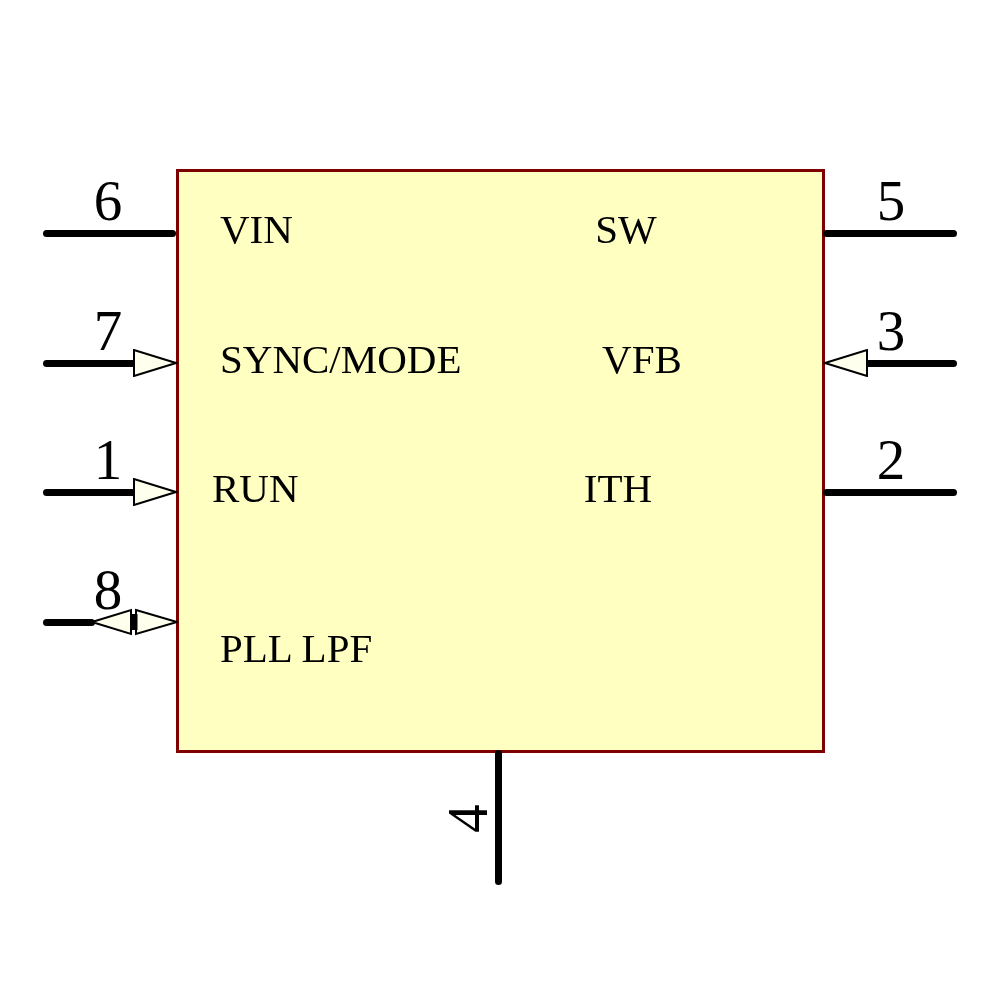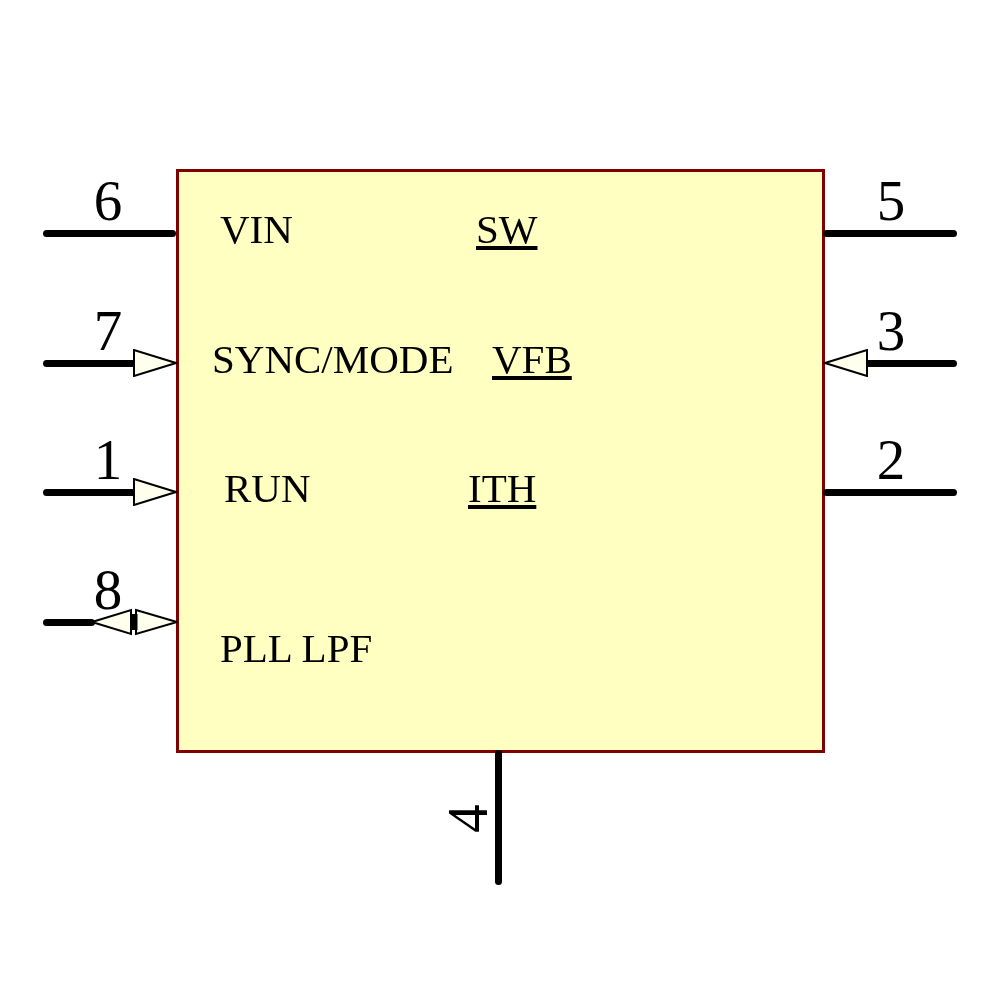--- a/index.html
+++ b/index.html
@@ -33,23 +33,22 @@
   .pin-number.rot{
     transform:rotate(-90deg);
   }
   .pin-label{
     position:absolute;
     font-size:41px;line-height:57px;
     color:var(--text,#000000);
     white-space:nowrap;
   }
   .pin-label.right{
-    text-align:left;
+    text-align:center;
     width:300px;
-    text-decoration:underline;
   }
   .arrow{position:absolute;}
 </style>
 </head>
 <body>
 
 <div class="canvas">
 
   <div class="ic-body"></div>
 
@@ -58,30 +57,30 @@
     <div class="pin-number" style="left:43px;top:172px;width:130px">6</div>
     <div class="pin-label" style="left:220px;top:201px">VIN</div>
   </div>
 
   <div>
     <div class="pin-line" style="left:43px;top:360px;width:95px;height:7px"></div>
     <svg class="arrow" style="left:133px;top:349px" width="45" height="28">
       <polygon points="1,1 1,27 43,14" fill="#FFFFEE" stroke="#000000" stroke-width="2"></polygon>
     </svg>
     <div class="pin-number" style="left:43px;top:302px;width:130px">7</div>
-    <div class="pin-label" style="left:212px;top:331px">SYNC/MODE</div>
+    <div class="pin-label" style="left:220px;top:331px">SYNC/MODE</div>
   </div>
 
   <div>
     <div class="pin-line" style="left:43px;top:489px;width:95px;height:7px"></div>
     <svg class="arrow" style="left:133px;top:478px" width="45" height="28">
       <polygon points="1,1 1,27 43,14" fill="#FFFFEE" stroke="#000000" stroke-width="2"></polygon>
     </svg>
     <div class="pin-number" style="left:43px;top:431px;width:130px">1</div>
-    <div class="pin-label" style="left:224px;top:460px">RUN</div>
+    <div class="pin-label" style="left:212px;top:460px">RUN</div>
   </div>
 
   <div>
     <div class="pin-line" style="left:43px;top:619px;width:52px;height:7px"></div>
     <svg class="arrow" style="left:90px;top:608px" width="88" height="28">
       <polygon points="2,14 41,2 41,26" fill="#FFFFEE" stroke="#000000" stroke-width="2"></polygon>
       <polygon points="46,2 87,14 46,26" fill="#FFFFEE" stroke="#000000" stroke-width="2"></polygon>
       <rect x="40.5" y="6" width="7" height="16" fill="#000000"></rect>
     </svg>
     <div class="pin-number" style="left:43px;top:561px;width:130px">8</div>

